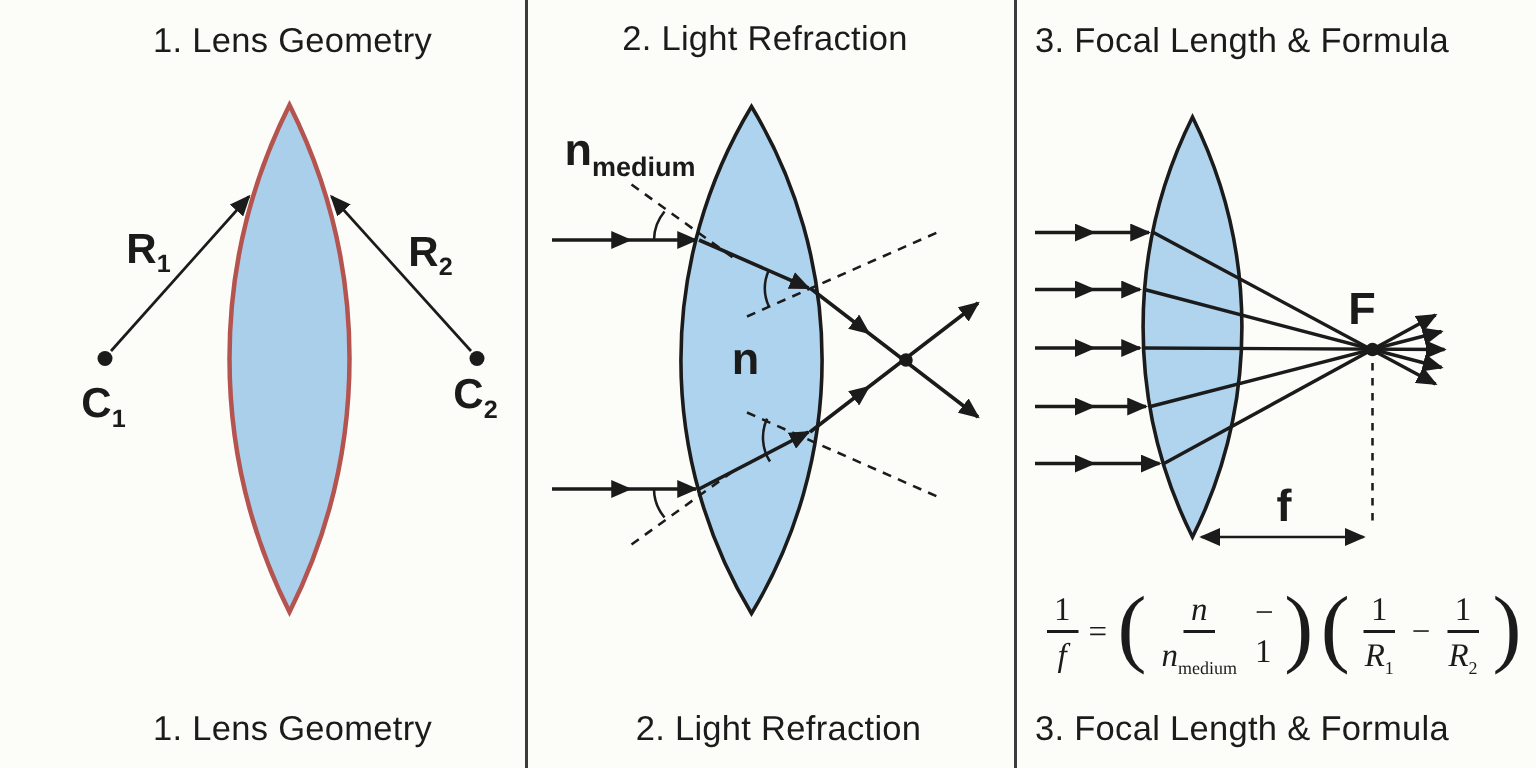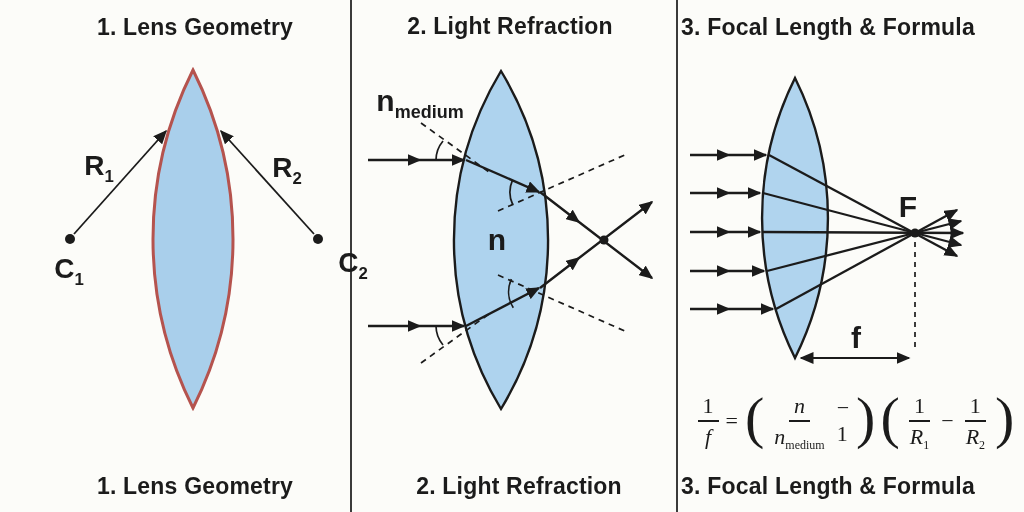--- a/index.html
+++ b/index.html
@@ -4,21 +4,21 @@
 <style>
   html,body{margin:0;padding:0;}
   #stage{
     position:relative; width:1024px; height:512px; overflow:hidden;
     background:#fcfcf9; font-family:"Liberation Sans", sans-serif; color:#1b1b1b;
   }
   .divider{position:absolute; top:0; bottom:0; width:2px; background:#3b3b3b;}
   svg.diagram{position:absolute; left:0; top:0;}
   .ttl{
     position:absolute; transform:translate(-50%,-50%);
-    font-size:23px; font-weight:700; letter-spacing:0.2px; white-space:nowrap;
+    font-size:23px; font-weight:400; letter-spacing:0.2px; white-space:nowrap;
   }
   .lbl{
     position:absolute; transform:translate(-50%,-50%);
     font-weight:600; line-height:1; white-space:nowrap;
   }
   .lbl sub{font-size:0.6em; line-height:0;}
   
   .formula{
     position:absolute; left:700px; top:390px; width:312px; height:62px;
     display:flex; align-items:center; justify-content:center; gap:5px;
@@ -107,21 +107,21 @@
 
   <div class="lbl" style="left:99px;  top:166px; font-size:28px;">
     <span>R</span><sub>1</sub>
   </div>
   <div class="lbl" style="left:287px; top:168px; font-size:28px;">
     <span>R</span><sub>2</sub>
   </div>
   <div class="lbl" style="left:69px;  top:269px; font-size:28px;">
     <span>C</span><sub>1</sub>
   </div>
-  <div class="lbl" style="left:317px; top:263px; font-size:28px;margin-left:36px;">
+  <div class="lbl" style="left:317px; top:263px; font-size:28px;">
     <span>C</span><sub>2</sub>
   </div>
 
   <div class="lbl" style="left:420px; top:101px; font-size:30px;">
     <span>n</span><sub>medium</sub>
   </div>
   <div class="lbl" style="left:497px; top:240px; font-size:30px;">n</div>
 
   <div class="lbl" style="left:908px; top:207px; font-size:30px;">F</div>
   <div class="lbl" style="left:856px; top:338px; font-size:30px;">f</div>

